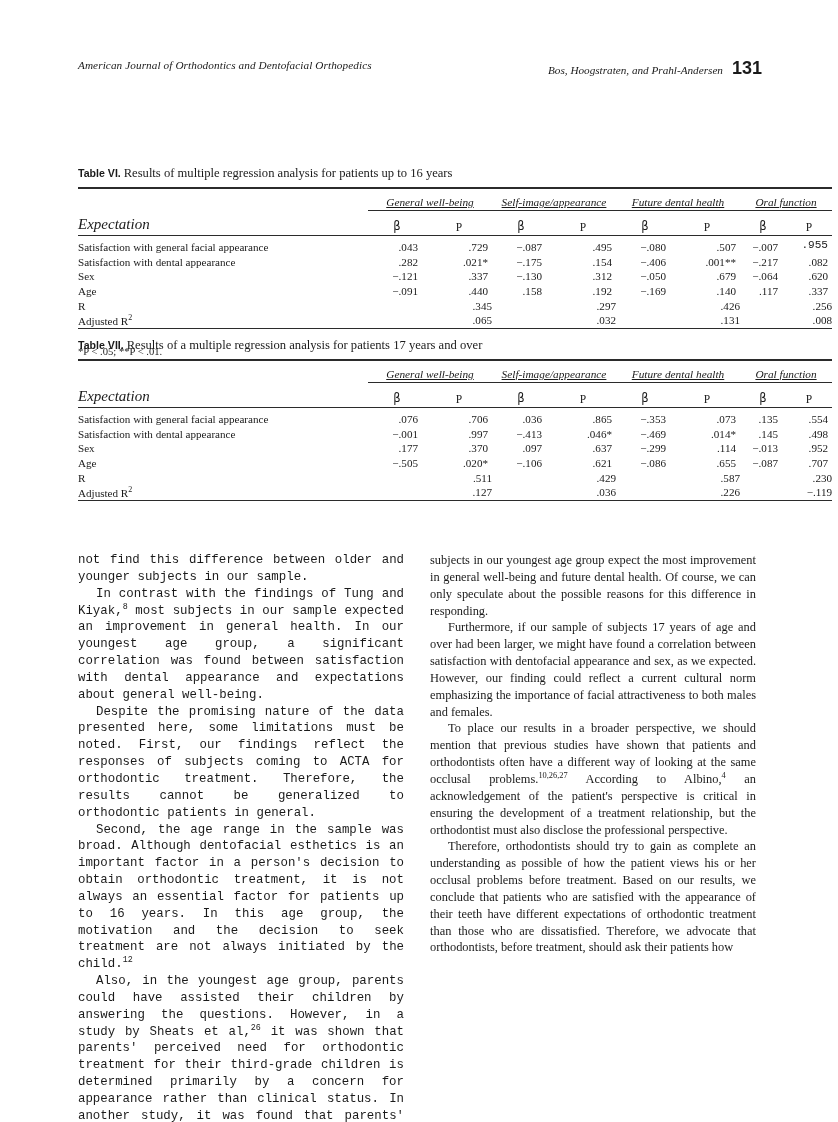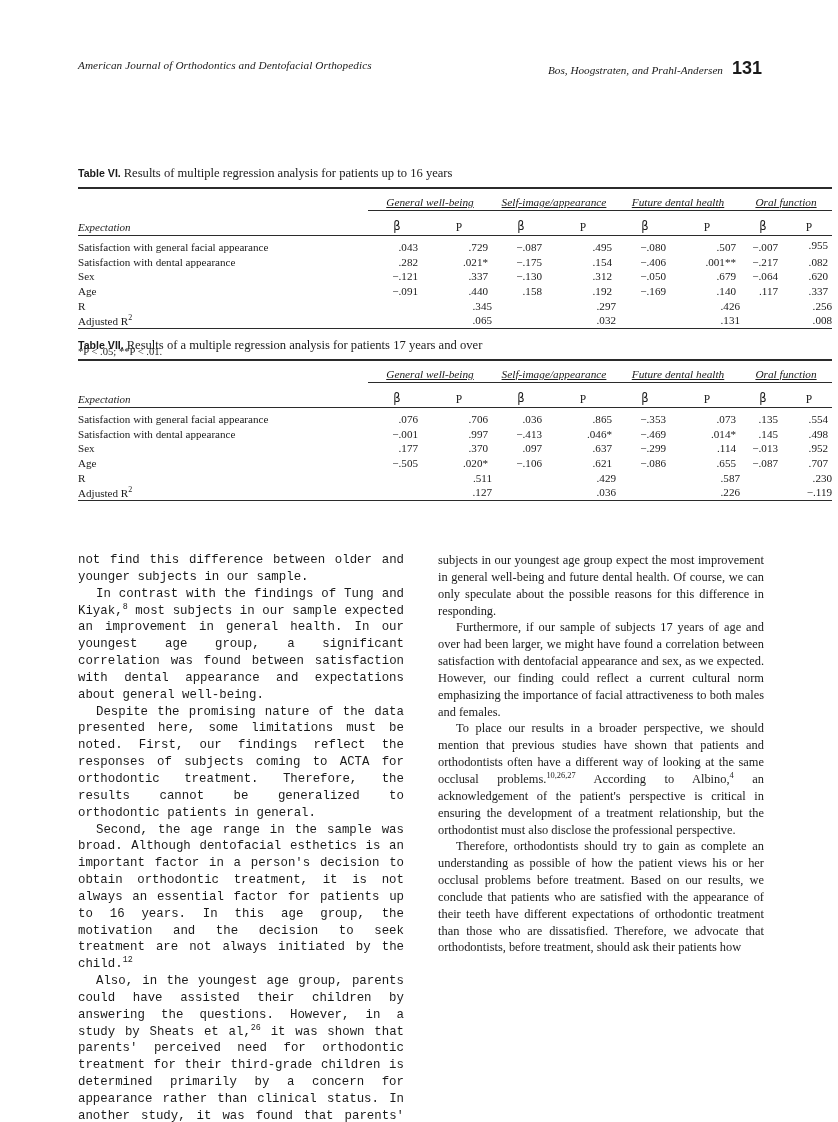--- a/index.html
+++ b/index.html
@@ -89,21 +89,21 @@
     font-size: 11.3px;
     text-align: center;
     border-bottom: 0.9px solid #2b2b2b;
     padding-bottom: 2px !important;
     white-space: nowrap;
   }
 
   tr.subrow td { height: 22px; vertical-align: bottom; padding-bottom: 2px; }
   .exp-label {
     font-style: italic;
-    font-size: 11px;
+    font-size: 15px;
     text-align: left;
   }
   .symcell { text-align: center; font-size: 11.5px; }
   .symcell.beta { font-family: "DejaVu Sans", sans-serif; font-size: 11.5px; }
 
   tr.datarow td { height: 14.6px; vertical-align: middle; font-size: 11.1px; }
   td.rowname { text-align: left; white-space: nowrap; padding-left: 1px; }
   td.num { text-align: right; padding-right: 10px; white-space: nowrap; }
   td.num.bcol { padding-right: 8px; }
   td.num.pcol { padding-right: 4px; }
@@ -121,21 +121,21 @@
   .body-col {
     position: absolute;
     width: 326px;
     font-size: 12.4px;
     line-height: 16.85px;
     text-align: justify;
     text-justify: inter-word;
     hyphens: none;
   }
   .col-left  { left: 78px;  top: 552px; font-family: Liberation Mono, monospace; }
-  .col-right { left: 430px; top: 552px; margin-left: 8px; }
+  .col-right { left: 430px; top: 552px; }
   .body-col p { margin: 0; }
   .body-col p.indent { text-indent: 18px; }
   .body-col sup { font-size: 8.4px; vertical-align: super; line-height: 0; }
 </style>
 </head>
 <body>
 
 <div class="page">
 
   <div class="runhead">
@@ -187,21 +187,21 @@
 
         <tr class="datarow">
           <td class="rowname rule-thin" style="padding-top:4px;">Satisfaction with general facial appearance</td>
           <td class="num bcol rule-thin" style="padding-top:4px;">.043</td>
           <td class="num pcol rule-thin" style="padding-top:4px;">.729</td>
           <td class="num bcol rule-thin" style="padding-top:4px;">−.087</td>
           <td class="num pcol rule-thin" style="padding-top:4px;">.495</td>
           <td class="num bcol rule-thin" style="padding-top:4px;">−.080</td>
           <td class="num pcol rule-thin" style="padding-top:4px;">.507</td>
           <td class="num bcol rule-thin" style="padding-top:4px;">−.007</td>
-          <td class="num pcol rule-thin" style="">.955</td>
+          <td class="num pcol rule-thin" style="font-family:Liberation Mono, monospace;">.955</td>
         </tr>
         <tr class="datarow">
           <td class="rowname">Satisfaction with dental appearance</td>
           <td class="num bcol">.282</td>
           <td class="num pcol">.021*</td>
           <td class="num bcol">−.175</td>
           <td class="num pcol">.154</td>
           <td class="num bcol">−.406</td>
           <td class="num pcol">.001**</td>
           <td class="num bcol">−.217</td>

